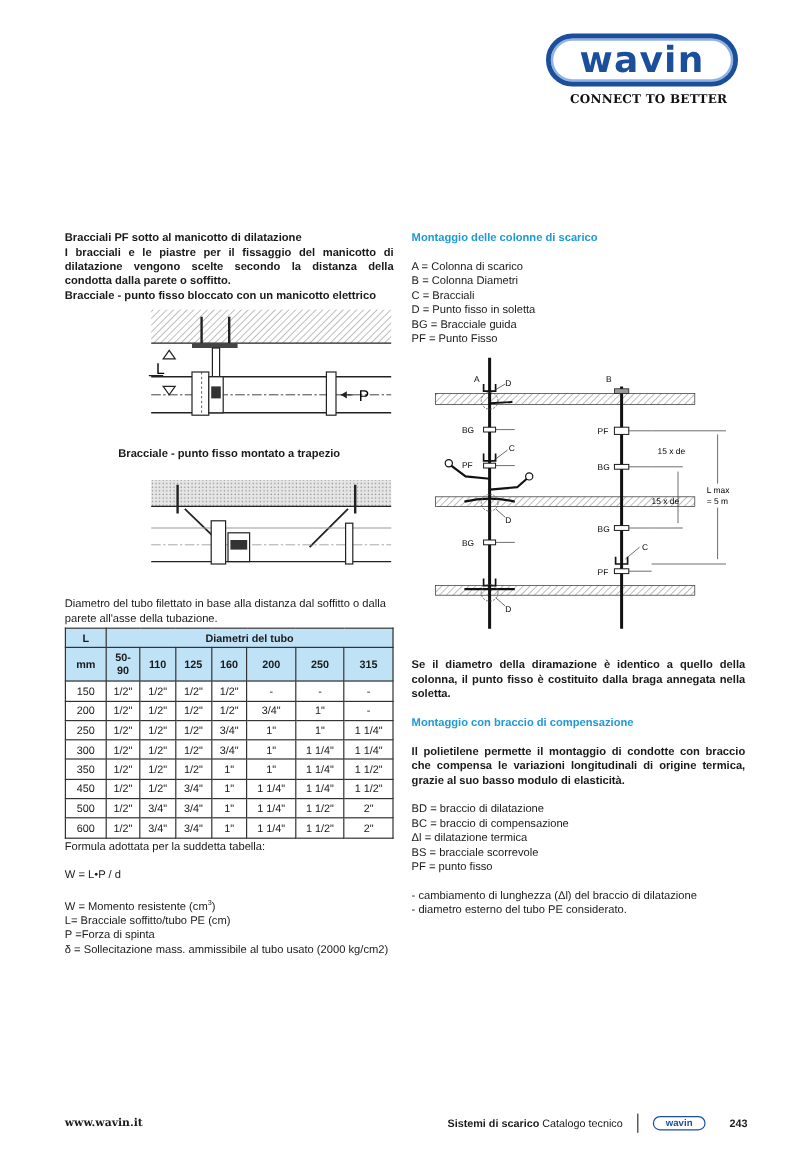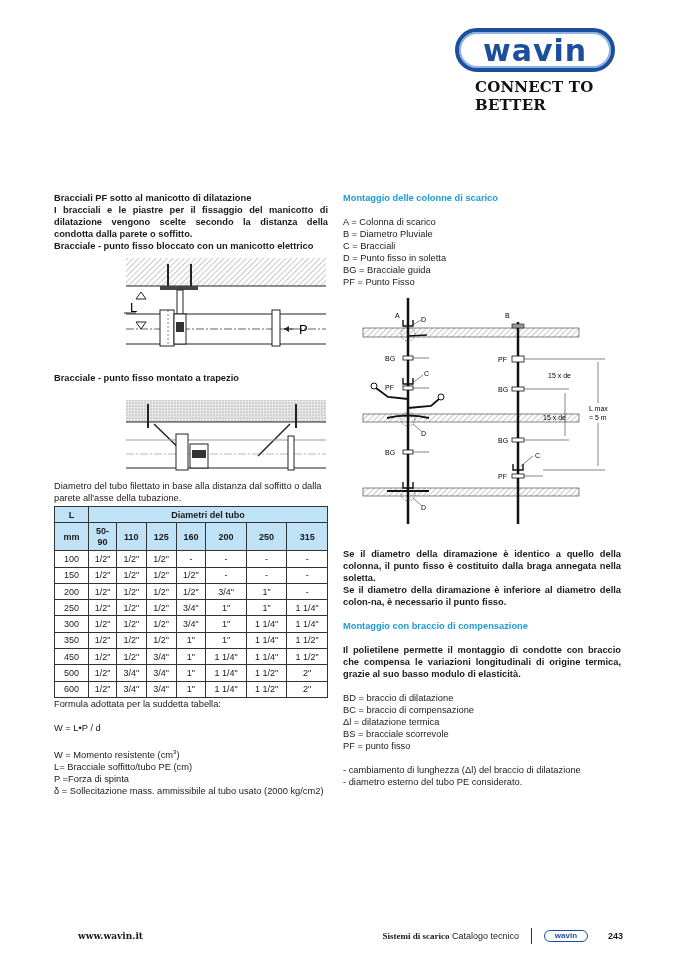--- a/index.html
+++ b/index.html
@@ -2,43 +2,43 @@
 <html><head>
 <meta charset="utf-8">
 <style>
   * { box-sizing: border-box; margin: 0; padding: 0; }
   html, body { width: 677px; height: 958px; background: #ffffff; }
   body { position: relative; font-family: "Liberation Sans", sans-serif; color: #1a1a1a; overflow: hidden; }
 
   .logo-wrap { position: absolute; left: 455px; top: 28px; width: 165px; }
   .logo-pill { width: 160px; height: 44px; border-radius: 22px; border: 4px solid #1b4f9c; position: relative; background: #fff; box-shadow: inset 0 0 0 2px #8fb3e3; }
   .logo-pill .logo-text { position: absolute; left: 0; right: 0; top: 2px; text-align: center; font-family: "DejaVu Sans", sans-serif; font-weight: bold; font-size: 30px; letter-spacing: 1px; color: #1b4f9c; line-height: 34px; }
-  .tagline { margin-top: 6px; font-family: "DejaVu Serif", serif; font-weight: bold; font-size: 15px; color: #111; letter-spacing: 0.2px; padding-left: 20px; }
+  .tagline { margin-top: 6px; font-family: "DejaVu Serif", serif; font-weight: bold; font-size: 10px; color: #111; letter-spacing: 0.2px; padding-left: 20px; }
 
   .col-left { position: absolute; left: 54px; top: 192px; width: 274px; font-size: 9.3px; line-height: 12px; }
   .col-right { position: absolute; left: 343px; top: 192px; width: 278px; font-size: 9.3px; line-height: 12px; }
 
   .h-bold { font-weight: bold; }
   .h-blue { font-weight: bold; color: #1f9ad6; }
   .justify { text-align: justify; font-weight: bold; }
   .gap { height: 12px; }
 
   .fig { position: relative; }
   table.dia { border-collapse: collapse; width: 274px; font-size: 9px; margin-top: 2px; }
   table.dia td, table.dia th { border: 1.5px solid #333; text-align: center; height: 16.3px; padding: 0 2px; }
   table.dia th { background: #bfe2f6; font-weight: bold; }
   table.dia th.mm { height: 28px; }
   table.dia td.first { width: 34px; }
 
   .sup { font-size: 6px; vertical-align: super; }
 
   .footer { position: absolute; top: 931px; left: 54px; right: 54px; height: 14px; font-size: 9px; }
-  .footer .url { position: absolute; left: 0; top: 0; font-family: "DejaVu Serif", serif; font-weight: bold; margin-left: 24px; }
+  .footer .url { position: absolute; left: 0; top: 0; font-family: "DejaVu Serif", serif; font-weight: bold; }
   .footer .right { position: absolute; right: 0; top: -3px; display: flex; align-items: center; gap: 8px; }
-  .footer .catalog b { font-family: Liberation Serif, serif; }
+  .footer .catalog b { font-family: Liberation Sans, sans-serif; }
   .footer .sep { width: 1px; height: 16px; background: #333; margin: 0 4px; }
   .footer .mini-logo { width: 44px; height: 12px; border: 1.5px solid #1b4f9c; border-radius: 7px; font-size: 8px; color: #1b4f9c; font-weight: bold; text-align: center; line-height: 9px; }
   .footer .page { font-weight: bold; margin-left: 12px; }
 </style>
 </head>
 <body>
 
 <div class="logo-wrap">
   <div class="logo-pill">
     <div class="logo-text">wavin</div>
@@ -83,71 +83,61 @@
       <line x1="114" y1="58" x2="114" y2="94" stroke="#222" stroke-width="0.6" stroke-dasharray="2,2"></line>
       <rect x="120" y="62" width="12" height="30" fill="#fff" stroke="#222" stroke-width="1"></rect>
       <rect x="122" y="70" width="8" height="10" fill="#333"></rect>
       <rect x="218" y="58" width="8" height="36" fill="#fff" stroke="#222" stroke-width="1"></rect>
       <line x1="240" y1="77" x2="230" y2="77" stroke="#222" stroke-width="1"></line>
       <polygon points="230,77 235,74 235,80" fill="#222"></polygon>
       <text x="245" y="82" font-size="13" font-family="Liberation Sans, sans-serif">P</text>
     </svg>
   </div>
 
-  <div class="h-bold" style="margin-top:8px;">Bracciale - punto fisso montato a trapezio</div>
+  <div class="h-bold" style="margin-top:8px;text-align:center;">Bracciale - punto fisso montato a trapezio</div>
 
   <div class="fig" style="height:90px;">
     <svg width="274" height="90" viewBox="0 0 274 90">
       <rect x="72" y="16" width="200" height="22" fill="url(#dots)"></rect>
       <line x1="72" y1="38" x2="272" y2="38" stroke="#222" stroke-width="1"></line>
       <line x1="94" y1="20" x2="94" y2="44" stroke="#222" stroke-width="2"></line>
       <line x1="242" y1="20" x2="242" y2="44" stroke="#222" stroke-width="2"></line>
       <line x1="100" y1="40" x2="133" y2="72" stroke="#222" stroke-width="1.5"></line>
       <line x1="236" y1="40" x2="204" y2="72" stroke="#222" stroke-width="1.5"></line>
       <line x1="72" y1="56" x2="272" y2="56" stroke="#999" stroke-width="1"></line>
       <line x1="72" y1="84" x2="272" y2="84" stroke="#222" stroke-width="1.2"></line>
       <line x1="72" y1="70" x2="272" y2="70" stroke="#999" stroke-width="0.7" stroke-dasharray="8,2,2,2"></line>
       <rect x="122" y="50" width="12" height="36" fill="#fff" stroke="#222" stroke-width="1"></rect>
       <rect x="136" y="60" width="18" height="24" fill="#fff" stroke="#222" stroke-width="1"></rect>
       <rect x="138" y="66" width="14" height="8" fill="#333"></rect>
       <rect x="234" y="52" width="6" height="34" fill="#fff" stroke="#222" stroke-width="1"></rect>
     </svg>
   </div>
 
-  <div style="margin-top:6px;">Diametro del tubo filettato in base alla distanza dal soffitto o dalla parete all'asse della tubazione.</div>
+  <div style="margin-top:23px;">Diametro del tubo filettato in base alla distanza dal soffitto o dalla parete all'asse della tubazione.</div>
 
   <table class="dia">
     <thead>
       <tr>
         <th>L</th>
         <th colspan="7">Diametri del tubo</th>
       </tr>
       <tr>
         <th class="mm">mm</th>
         <th class="mm" style="width:28px;line-height:11px;margin-top:40px;">50-90</th>
         <th class="mm">110</th>
         <th class="mm">125</th>
         <th class="mm">160</th>
         <th class="mm">200</th>
         <th class="mm">250</th>
         <th class="mm">315</th>
       </tr>
     </thead>
     <tbody id="dia-body">
         <tr>
-          <td class="first">100</td>
-          <td>1/2"</td>
-          <td>1/2"</td>
-          <td>1/2"</td>
-          <td>-</td>
-          <td>-</td>
-          <td>-</td>
-          <td>-</td>
-        </tr>
-        <tr>
           <td class="first">150</td>
           <td>1/2"</td>
           <td>1/2"</td>
           <td>1/2"</td>
           <td>1/2"</td>
           <td>-</td>
           <td>-</td>
           <td>-</td>
         </tr>
         <tr>
@@ -231,21 +221,21 @@
   <div>L= Bracciale soffitto/tubo PE (cm)</div>
   <div>P =Forza di spinta</div>
   <div>δ = Sollecitazione mass. ammissibile al tubo usato (2000 kg/cm2)</div>
 </div>
 
 <div class="col-right">
   <div class="h-blue">Montaggio delle colonne di scarico</div>
   <div class="gap"></div>
   <div>
     <div>A = Colonna di scarico</div>
-    <div>B = Diametro Pluviale</div>
+    <div>B = Colonna Diametri</div>
     <div>C = Bracciali</div>
     <div>D = Punto fisso in soletta</div>
     <div>BG = Bracciale guida</div>
     <div>PF = Punto Fisso</div>
   </div>
 
   <div class="fig" style="height:244px; margin-top:10px;">
     <svg width="278" height="244" viewBox="0 0 278 244" font-family="Liberation Sans, sans-serif" font-size="7">
       <defs>
         <pattern id="hatch2" width="4" height="4" patternUnits="userSpaceOnUse" patternTransform="rotate(45)">
@@ -317,21 +307,20 @@
       <line x1="222" y1="95" x2="222" y2="138" stroke="#333" stroke-width="0.6"></line>
       <text x="200" y="122">15 x de</text>
       <line x1="255" y1="64" x2="255" y2="168" stroke="#333" stroke-width="0.6"></line>
       <rect x="244" y="105" width="24" height="20" fill="#fff"></rect>
       <text x="246" y="113">L max</text>
       <text x="246" y="122">= 5 m</text>
     </svg>
   </div>
 
   <div class="justify" style="margin-top:6px;">Se il diametro della diramazione è identico a quello della colonna, il punto fisso è costituito dalla braga annegata nella soletta.</div>
-  <div class="justify">Se il diametro della diramazione è inferiore al diametro della colon-na, è necessario il punto fisso.</div>
   <div class="gap"></div>
   <div class="h-blue">Montaggio con braccio di compensazione</div>
   <div class="gap"></div>
   <div class="justify">Il polietilene permette il montaggio di condotte con braccio che compensa le variazioni longitudinali di origine termica, grazie al suo basso modulo di elasticità.</div>
   <div class="gap"></div>
   <div>
     <div>BD = braccio di dilatazione</div>
     <div>BC = braccio di compensazione</div>
     <div>Δl = dilatazione termica</div>
     <div>BS = bracciale scorrevole</div>

